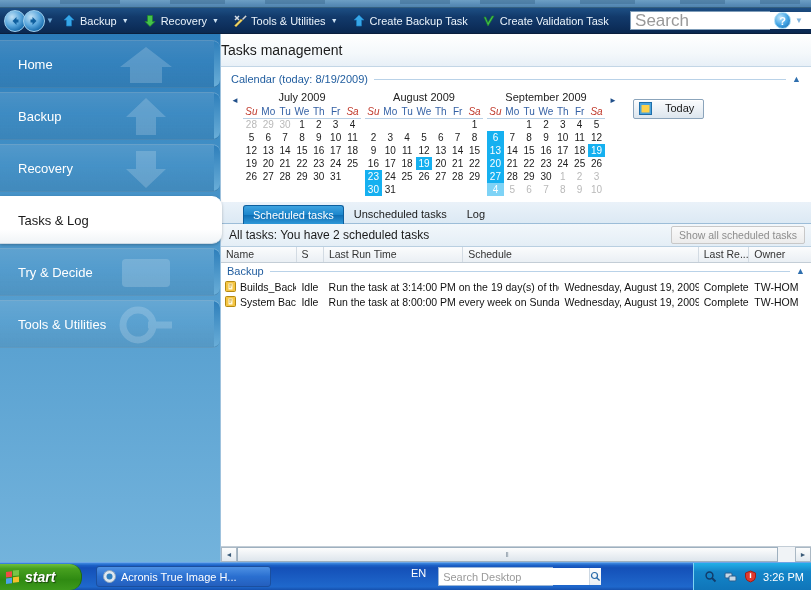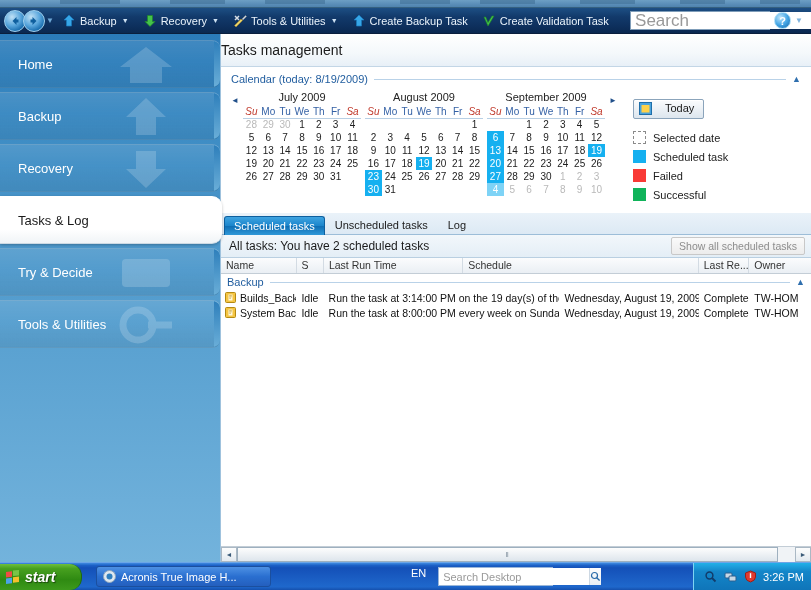--- a/index.html
+++ b/index.html
@@ -162,20 +162,21 @@
     border-bottom:1px solid #9cbdd8;
   }
   .tab{
     font-size:11px; padding:3px 9px 3px 9px; color:#1b1b1b; cursor:default;
     border:1px solid transparent; position:relative; top:1px;
   }
   .tab.active{
     background:linear-gradient(180deg,#3ea3e0 0%,#1c86cc 48%,#0f6fb5 52%,#2f98d8 100%);
     color:#ffffff; border:1px solid #0d5f9e; border-bottom:none;
     border-radius:3px 3px 0 0;
+    margin-left:19px;
   }
   .allbar{
     display:flex;align-items:center;
     height:23px; padding:0 6px 0 8px;
     background:linear-gradient(180deg,#f2f7fb,#e4eef6);
     border-bottom:1px solid #b9cfe1;
     font-size:12px;color:#1b1b1b;
   }
   .allbar .sp{ flex:1; }
   .ghostbtn{
@@ -630,38 +631,20 @@
 
       <div class="legendbox">
         <div class="todaybtn">
           <span class="ico">
             <svg width="13" height="13" viewBox="0 0 13 13">
                 <rect x="0.5" y="0.5" width="12" height="12" fill="#4aa3dd" stroke="#1f6ea8"></rect>
                 <rect x="2.5" y="3" width="8" height="7.5" fill="#ffd24a"></rect>
               </svg>
           </span>
           <span>Today</span>
-        </div>
-        <div class="legend">
-          <div class="li">
-            <span class="sw dash"></span>
-            <span>Selected date</span>
-          </div>
-          <div class="li">
-            <span class="sw" style="background:#15b0f0"></span>
-            <span>Scheduled task</span>
-          </div>
-          <div class="li">
-            <span class="sw" style="background:#f93a36"></span>
-            <span>Failed</span>
-          </div>
-          <div class="li">
-            <span class="sw" style="background:#10b35a"></span>
-            <span>Successful</span>
-          </div>
         </div>
       </div>
     </div>
 
     <div class="tabsrow">
       <div class="tab active">Scheduled tasks</div>
       <div class="tab">Unscheduled tasks</div>
       <div class="tab">Log</div>
     </div>
 

